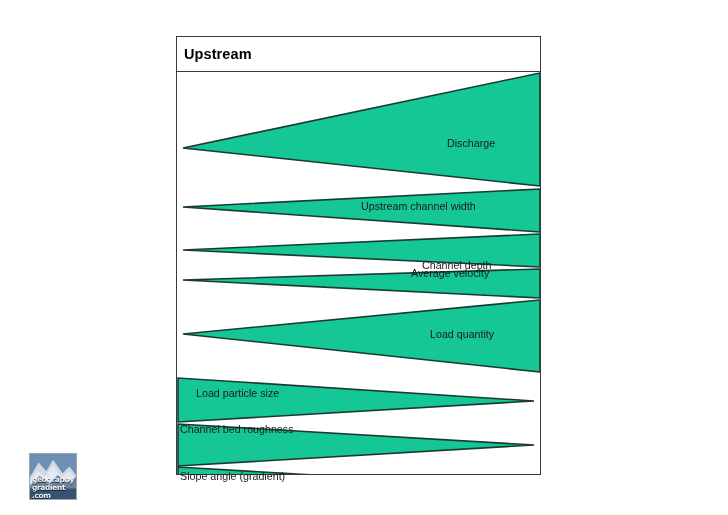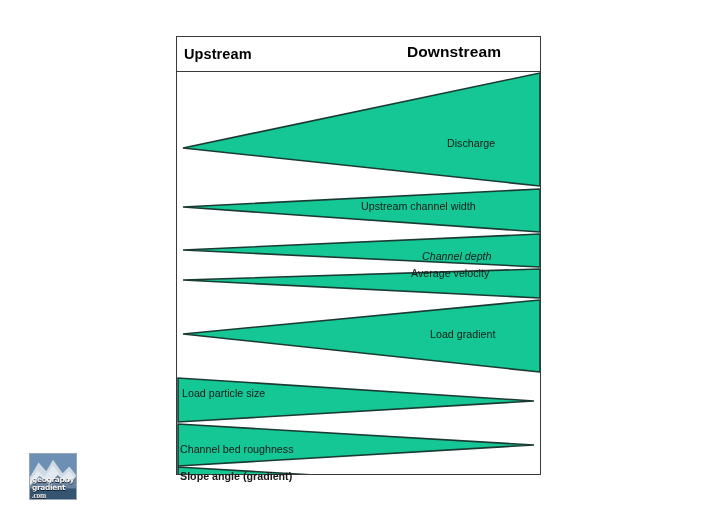--- a/index.html
+++ b/index.html
@@ -115,32 +115,31 @@
     font-weight: bold;
     color: #f2f2f2;
     letter-spacing: -0.3px;
     text-shadow: 0 1px 0 rgba(0,0,0,0.75);
     line-height: 1;
     white-space: nowrap;
     text-align: right;
   }
   #logo-line1 { top: 22px; }
   #logo-line2 { top: 30px; }
-  #logo-line3 { top: 38px; font-family: Liberation Serif, serif; }
+  #logo-line3 { top: 38px; }
 </style>
 </head>
 <body>
 
 <div id="slide">
 
   <div id="diagram-frame">
 
     <div id="header-band">
       <span id="upstream-label">Upstream</span>
-      <span id="downstream-label">Downstream</span>
     </div>
 
     <div id="wedge-area">
 
       <svg id="wedge-svg" width="363" height="402" viewBox="0 0 363 402">
 
         <polygon points="6,76 363,1 363,114" fill="#14c794" stroke="#1a3b33" stroke-width="1.6"></polygon>
 
         <polygon points="6,135 363,117 363,160" fill="#14c794" stroke="#1a3b33" stroke-width="1.6"></polygon>
 
@@ -154,31 +153,31 @@
 
         <polygon points="1,352 1,394 357,373" fill="#14c794" stroke="#1a3b33" stroke-width="1.6"></polygon>
 
         <polygon points="1,395 1,437 357,416" fill="#14c794" stroke="#1a3b33" stroke-width="1.6"></polygon>
       </svg>
 
       <span class="wedge-label" style="left:270px; top:66px;text-align:center;">Discharge</span>
 
       <span class="wedge-label" style="left:184px; top:129px;">Upstream channel width</span>
 
-      <span class="wedge-label" style="left:245px; top:179px;font-style:italic;">Channel depth</span>
+      <span class="wedge-label" style="left:245px; top:188px;">Channel depth</span>
 
       <span class="wedge-label" style="left:234px; top:196px;">Average velocity</span>
 
-      <span class="wedge-label" style="left:253px; top:257px;">Load gradient</span>
+      <span class="wedge-label" style="left:253px; top:257px;">Load quantity</span>
 
-      <span class="wedge-label" style="left:5px; top:316px;">Load particle size</span>
+      <span class="wedge-label" style="left:19px; top:316px;">Load particle size</span>
 
-      <span class="wedge-label" style="left:3px; top:372px;">Channel bed roughness</span>
+      <span class="wedge-label" style="left:3px; top:352px;">Channel bed roughness</span>
 
-      <span class="wedge-label" style="left:3px; top:399px;font-weight:bold;">Slope angle (gradient)</span>
+      <span class="wedge-label" style="left:3px; top:399px;">Slope angle (gradient)</span>
 
     </div>
   </div>
 
   <div id="logo">
     <svg id="logo-mountains" viewBox="0 0 48 47" preserveAspectRatio="none">
       <rect x="0" y="0" width="48" height="47" fill="#6d8fb4"></rect>
       <polygon points="0,24 9,9 17,18 24,6 34,20 41,13 48,22 48,47 0,47" fill="#cfd9e4"></polygon>
       <polygon points="0,28 8,17 15,24 24,12 33,24 41,18 48,26 48,47 0,47" fill="#e8eef4" opacity="0.75"></polygon>
       <polygon points="0,33 10,23 20,31 29,22 38,30 48,24 48,47 0,47" fill="#54708e" opacity="0.85"></polygon>

